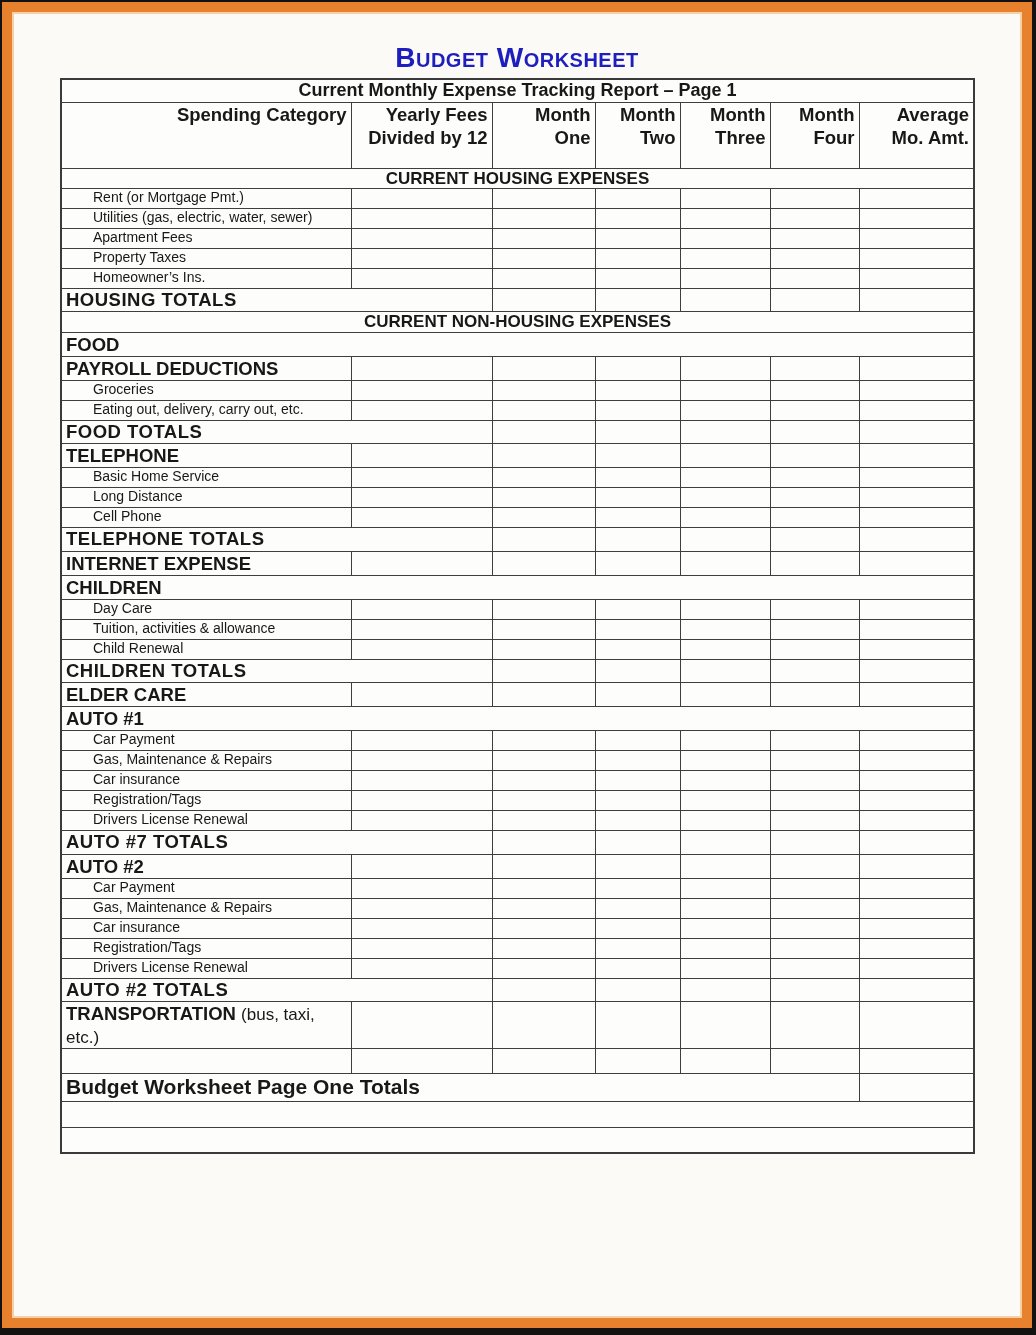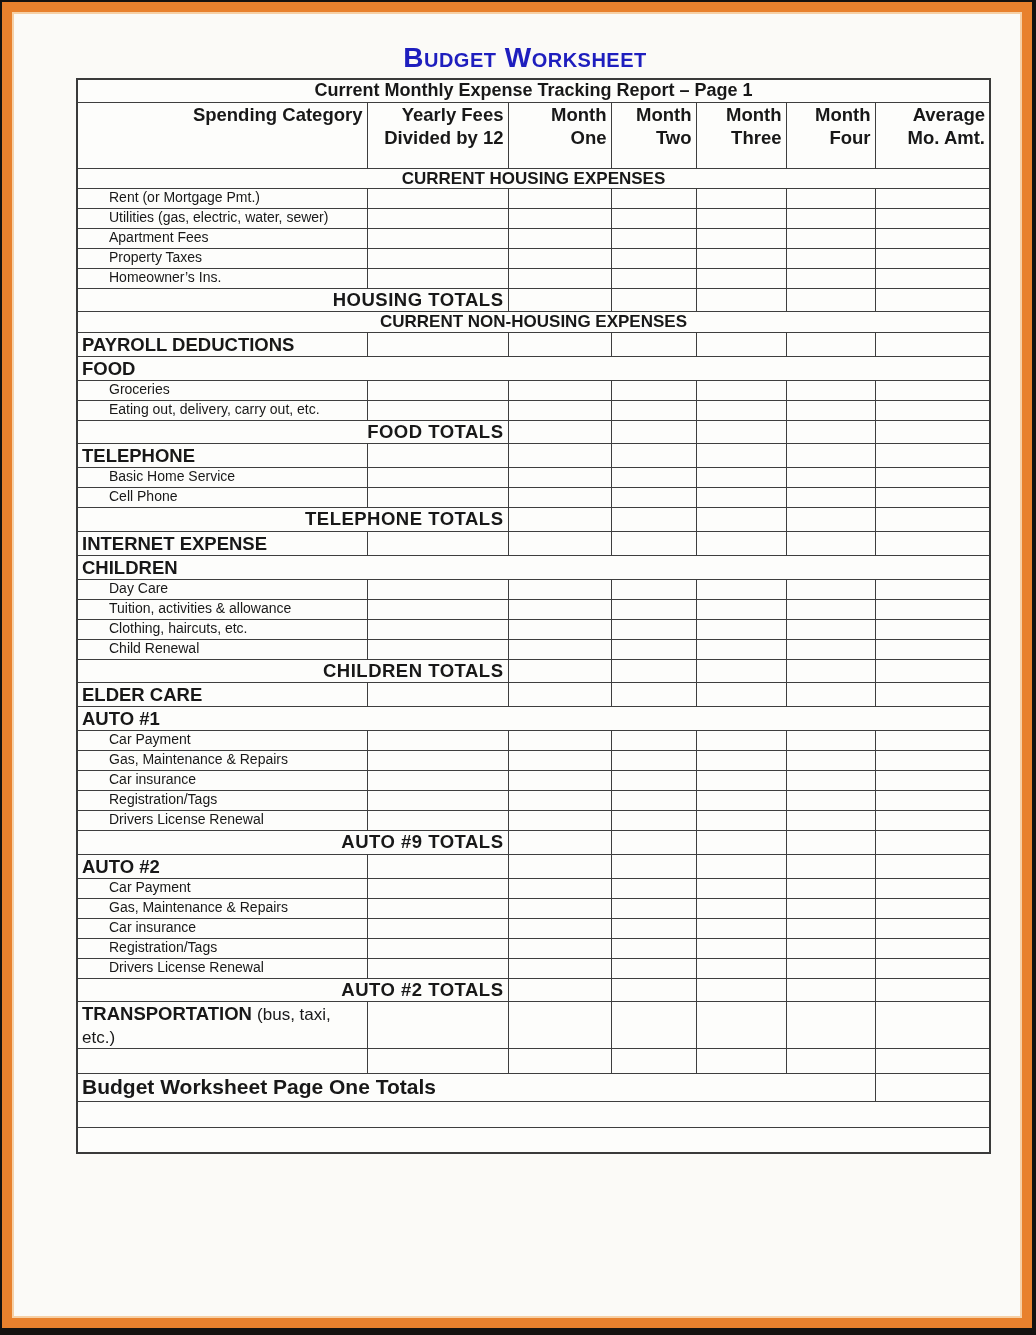--- a/index.html
+++ b/index.html
@@ -8,21 +8,20 @@
     background:#141210;
     font-family:"Liberation Sans", sans-serif;
     position:relative;
   }
   .frame {
     position:absolute;
     left:2px; top:2px; width:1030px; height:1326px;
     border:10px solid var(--frame-orange, #e8812d);
     background:var(--page-bg, #fbfaf7);
     box-shadow: inset -2px -2px 0 #f6d0a6, inset 2px 2px 0 #f6d0a6;
-    padding-left: 16px;
   }
   .page-title {
     margin-top:30px;
     text-align:center;
     font-variant:small-caps;
     font-weight:bold;
     font-size:28px;
     letter-spacing:0.5px;
     color:var(--title-blue, #1e1ebe);
   }
@@ -42,21 +41,21 @@
   }
   
   .c-report   { height:20px; text-align:center; font-weight:bold; font-size:18px; line-height:1.2; }
   .c-head     { height:66px; text-align:right; font-weight:bold; font-size:18.5px; line-height:1.25; padding-top:2px; }
   .c-banner   { height:20px; text-align:center; font-weight:bold; font-size:17px; line-height:1.15;
                 color:var(--banner-navy, #2d2d99); }
   .c-section  { height:22px; font-weight:bold; font-size:18.5px; line-height:1.25; padding-left:6px; }
   .c-section .suffix { font-weight:normal; font-size:17px; }
   .c-item     { height:20px; font-size:14px; line-height:1.22; padding-left:7px; text-indent:27px; }
   .c-totals   { height:20px; font-weight:bold; font-size:18.5px; line-height:1.2; padding-left:6px;
-                color:var(--totals-green, #1f9e3d); letter-spacing:0.5px;text-align:right; }
+                color:var(--totals-green, #1f9e3d); letter-spacing:0.5px; }
   .c-amt      { height:20px; }
   .r-empty td { height:25px; }
   .c-pagetotal{ height:26px; font-weight:bold; font-size:21px; line-height:1.25; padding-left:6px;
                 color:var(--pagetotal-navy, #1f2b80); }
   .r-fullempty td { height:26px; }
   
   table.sheet { border:2px solid #3a3a3a; }
 </style>
 </head>
 <body>
@@ -141,32 +140,32 @@
           <td class="c-amt"></td>
           <td class="c-amt"></td>
           <td class="c-amt"></td>
           <td class="c-amt"></td>
           <td class="c-amt"></td>
         </tr>
         <tr>
           <td class="c-banner" colspan="7">CURRENT NON-HOUSING EXPENSES</td>
         </tr>
         <tr>
+          <td class="c-section" colspan="7">FOOD</td>
+        </tr>
+        <tr>
           <td class="c-section"><span>PAYROLL DEDUCTIONS</span></td>
           <td class="c-amt"></td>
           <td class="c-amt"></td>
           <td class="c-amt"></td>
           <td class="c-amt"></td>
           <td class="c-amt"></td>
           <td class="c-amt"></td>
         </tr>
         <tr>
-          <td class="c-section" colspan="7">FOOD</td>
-        </tr>
-        <tr>
           <td class="c-item">Groceries</td>
           <td class="c-amt"></td>
           <td class="c-amt"></td>
           <td class="c-amt"></td>
           <td class="c-amt"></td>
           <td class="c-amt"></td>
           <td class="c-amt"></td>
         </tr>
         <tr>
           <td class="c-item">Eating out, delivery, carry out, etc.</td>
@@ -197,20 +196,29 @@
         <tr>
           <td class="c-item">Basic Home Service</td>
           <td class="c-amt"></td>
           <td class="c-amt"></td>
           <td class="c-amt"></td>
           <td class="c-amt"></td>
           <td class="c-amt"></td>
           <td class="c-amt"></td>
         </tr>
         <tr>
+          <td class="c-item">Long Distance</td>
+          <td class="c-amt"></td>
+          <td class="c-amt"></td>
+          <td class="c-amt"></td>
+          <td class="c-amt"></td>
+          <td class="c-amt"></td>
+          <td class="c-amt"></td>
+        </tr>
+        <tr>
           <td class="c-item">Cell Phone</td>
           <td class="c-amt"></td>
           <td class="c-amt"></td>
           <td class="c-amt"></td>
           <td class="c-amt"></td>
           <td class="c-amt"></td>
           <td class="c-amt"></td>
         </tr>
         <tr>
           <td class="c-totals" colspan="2">TELEPHONE TOTALS</td>
@@ -244,29 +252,20 @@
         <tr>
           <td class="c-item">Tuition, activities &amp; allowance</td>
           <td class="c-amt"></td>
           <td class="c-amt"></td>
           <td class="c-amt"></td>
           <td class="c-amt"></td>
           <td class="c-amt"></td>
           <td class="c-amt"></td>
         </tr>
         <tr>
-          <td class="c-item">Clothing, haircuts, etc.</td>
-          <td class="c-amt"></td>
-          <td class="c-amt"></td>
-          <td class="c-amt"></td>
-          <td class="c-amt"></td>
-          <td class="c-amt"></td>
-          <td class="c-amt"></td>
-        </tr>
-        <tr>
           <td class="c-item">Child Renewal</td>
           <td class="c-amt"></td>
           <td class="c-amt"></td>
           <td class="c-amt"></td>
           <td class="c-amt"></td>
           <td class="c-amt"></td>
           <td class="c-amt"></td>
         </tr>
         <tr>
           <td class="c-totals" colspan="2">CHILDREN TOTALS</td>
@@ -327,21 +326,21 @@
         <tr>
           <td class="c-item">Drivers License Renewal</td>
           <td class="c-amt"></td>
           <td class="c-amt"></td>
           <td class="c-amt"></td>
           <td class="c-amt"></td>
           <td class="c-amt"></td>
           <td class="c-amt"></td>
         </tr>
         <tr>
-          <td class="c-totals" colspan="2">AUTO #9 TOTALS</td>
+          <td class="c-totals" colspan="2">AUTO #7 TOTALS</td>
           <td class="c-amt"></td>
           <td class="c-amt"></td>
           <td class="c-amt"></td>
           <td class="c-amt"></td>
           <td class="c-amt"></td>
         </tr>
         <tr>
           <td class="c-section"><span>AUTO #2</span></td>
           <td class="c-amt"></td>
           <td class="c-amt"></td>

